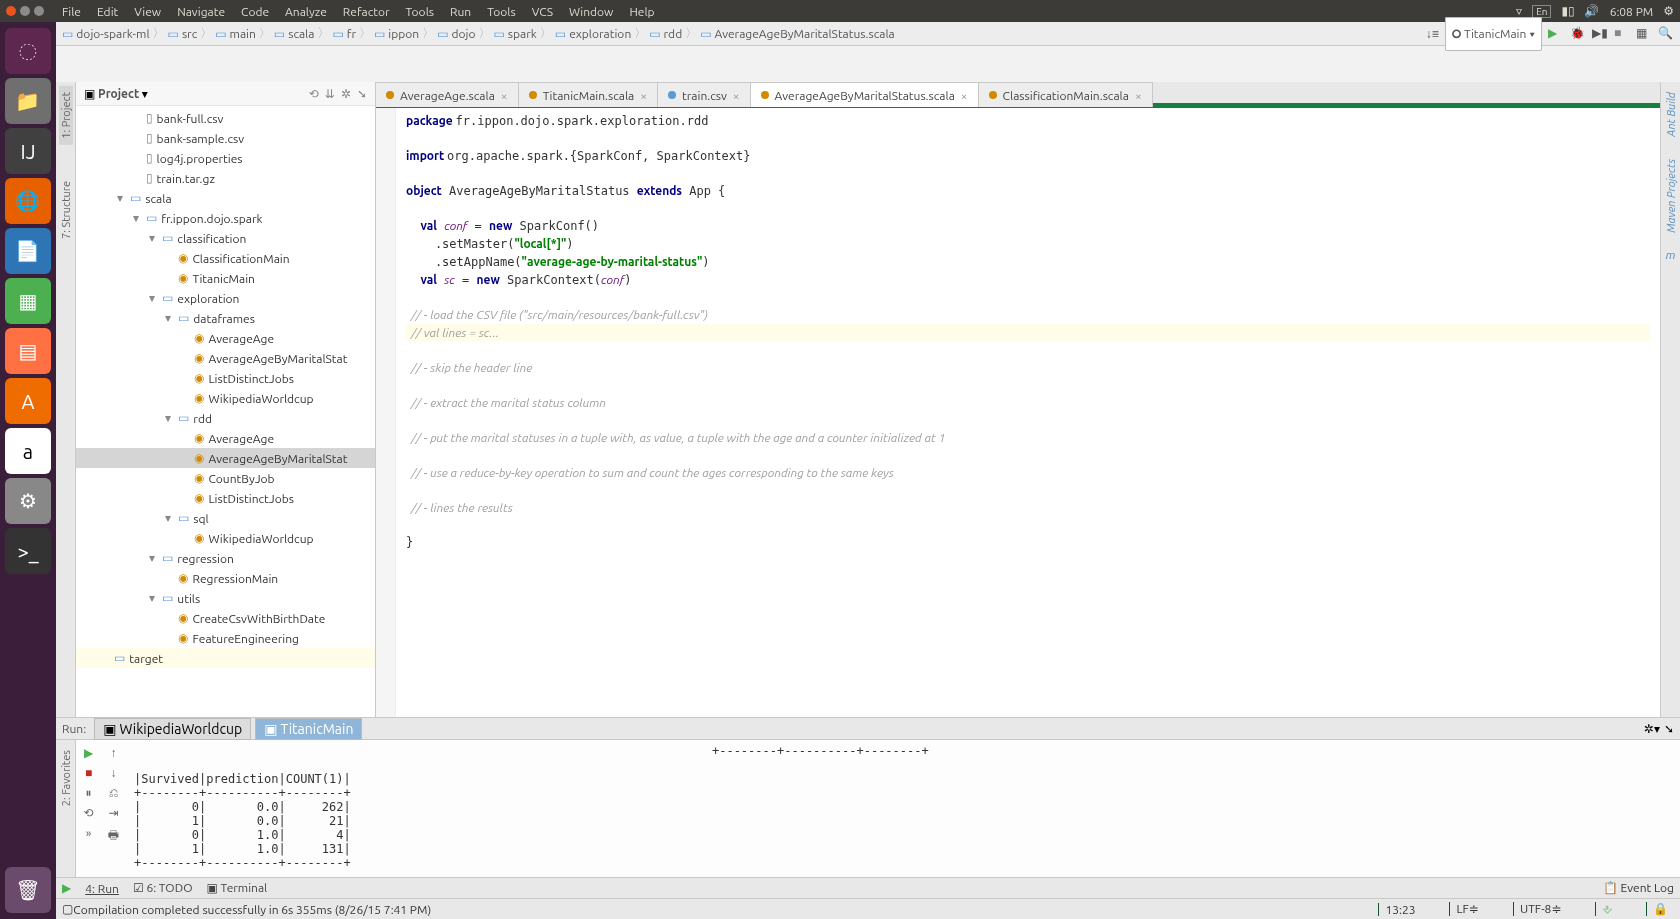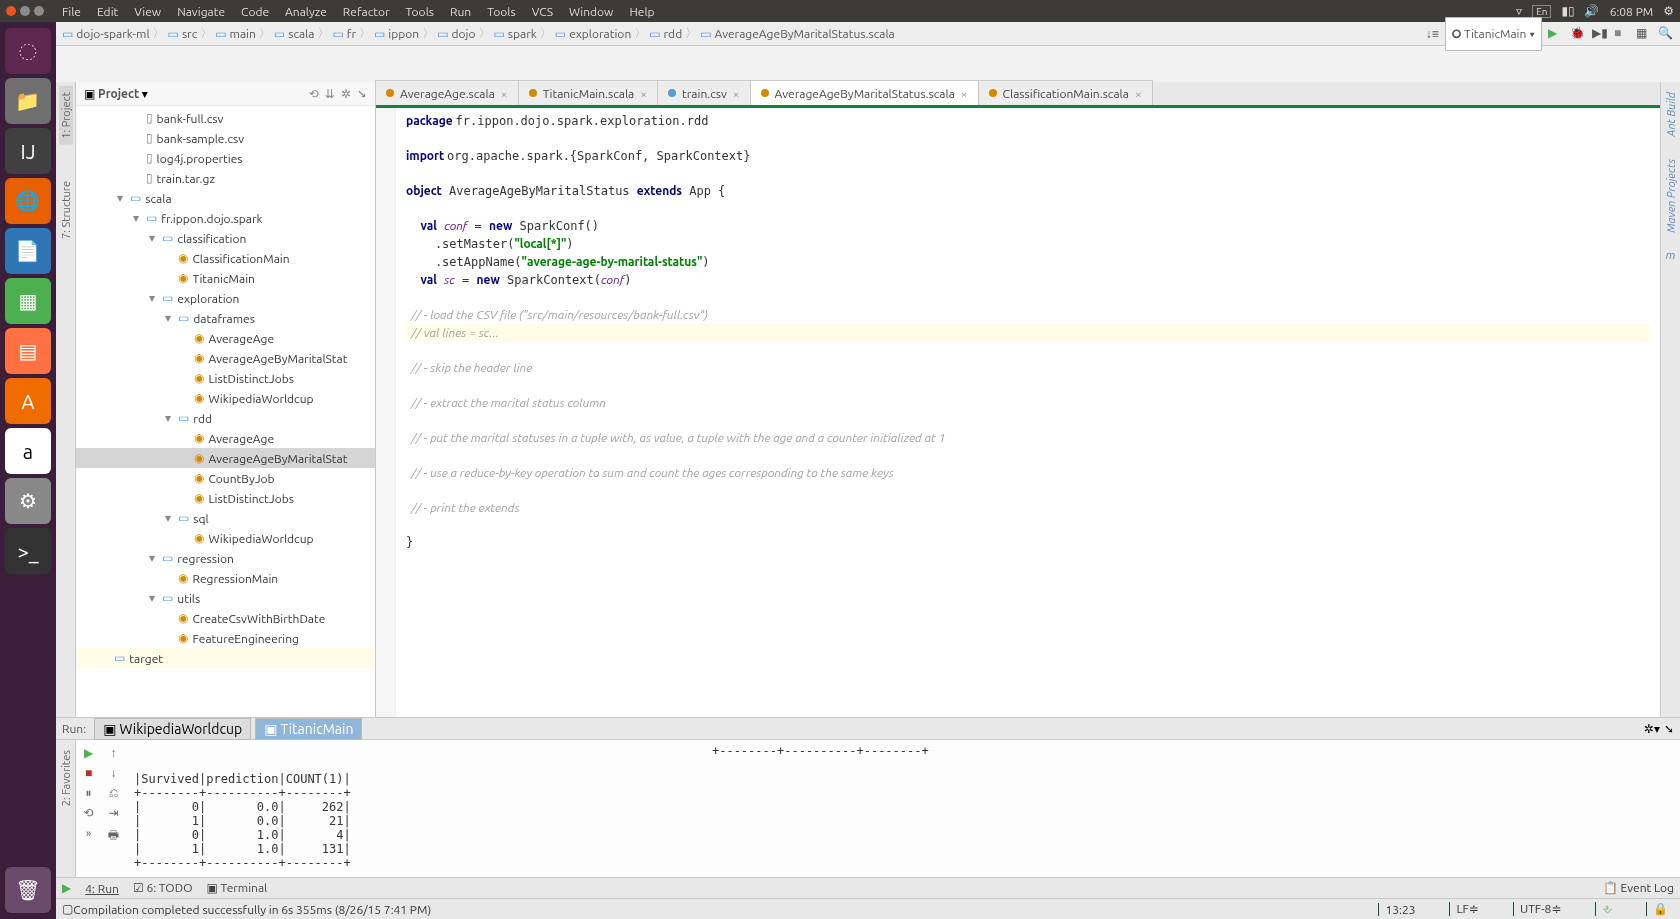--- a/index.html
+++ b/index.html
@@ -49,21 +49,21 @@
 .tree { flex:1; overflow:auto; padding:2px 0; font-size:13px; color:#333; }
 .tree-row { display:flex; align-items:center; height:20px; padding-left:6px; cursor:pointer; white-space:nowrap; }
 .tree-row.sel { background:#d5d5d5; }
 .tree-row.hl { background:#fffde7; }
 .tree-indent { display:inline-block; }
 .tw { color:#888; width:12px; text-align:center; }
 .i-file{color:#888;} .i-folder{color:#4a90d9;} .i-obj{color:#d28b00;}
 
 
 .editor-area { flex:1; display:flex; flex-direction:column; min-width:0; }
-.editor-tabs { height:26px; background:#e8e8e8; border-bottom:3px solid #15803d; display:flex; align-items:flex-end; }
+.editor-tabs { height:26px; background:#e8e8e8; border-bottom:5px solid #15803d; display:flex; }
 .etab { height:25px; padding:0 10px; display:flex; align-items:center; gap:6px; border:1px solid #c8c8c8; border-bottom:none; background:#ededed; margin-left:-1px; font-size:12px; color:#444; cursor:pointer; }
 .etab.active { background:#fff; }
 .etab .dot { width:8px; height:8px; border-radius:50%; background:#d28b00; }
 .etab .dot.blue { background:#5b9bd5; }
 .etab .close { color:#999; }
 .editor-body { flex:1; display:flex; background:#fff; min-height:0; }
 .ed-gutter { width:20px; background:#f5f5f5; border-right:1px solid #eee; }
 .code { flex:1; padding:4px 10px; font-family:"DejaVu Sans Mono","Consolas",monospace; font-size:12px; line-height:17px; white-space:pre; overflow:auto; color:#333; }
 .code .kw{color:#000080;font-weight:bold;} .code .str{color:#008000;font-weight:bold;} .code .cmt{color:#a0a0a0;font-style:italic;} .code .ident{color:#660e7a;font-style:italic;}
 .code .hl-line{background:#fffde7;display:inline-block;width:100%;}
@@ -401,21 +401,21 @@
 <span class="hl-line"><span class="cmt">  // val lines = sc...</span></span>
 
 <span class="cmt">  // - skip the header line</span>
 
 <span class="cmt">  // - extract the marital status column</span>
 
 <span class="cmt">  // - put the marital statuses in a tuple with, as value, a tuple with the age and a counter initialized at 1</span>
 
 <span class="cmt">  // - use a reduce-by-key operation to sum and count the ages corresponding to the same keys</span>
 
-<span class="cmt">  // - print the extends</span>
+<span class="cmt">  // - lines the results</span>
 
 }
 </div>
       </div>
     </div>
 
     <div class="right-gutter">
       <div class="vtab">Ant Build</div>
       <div class="vtab" style="margin-top:10px;">Maven Projects</div>
       <div style="margin-top:10px;font-style:italic;">m</div>

